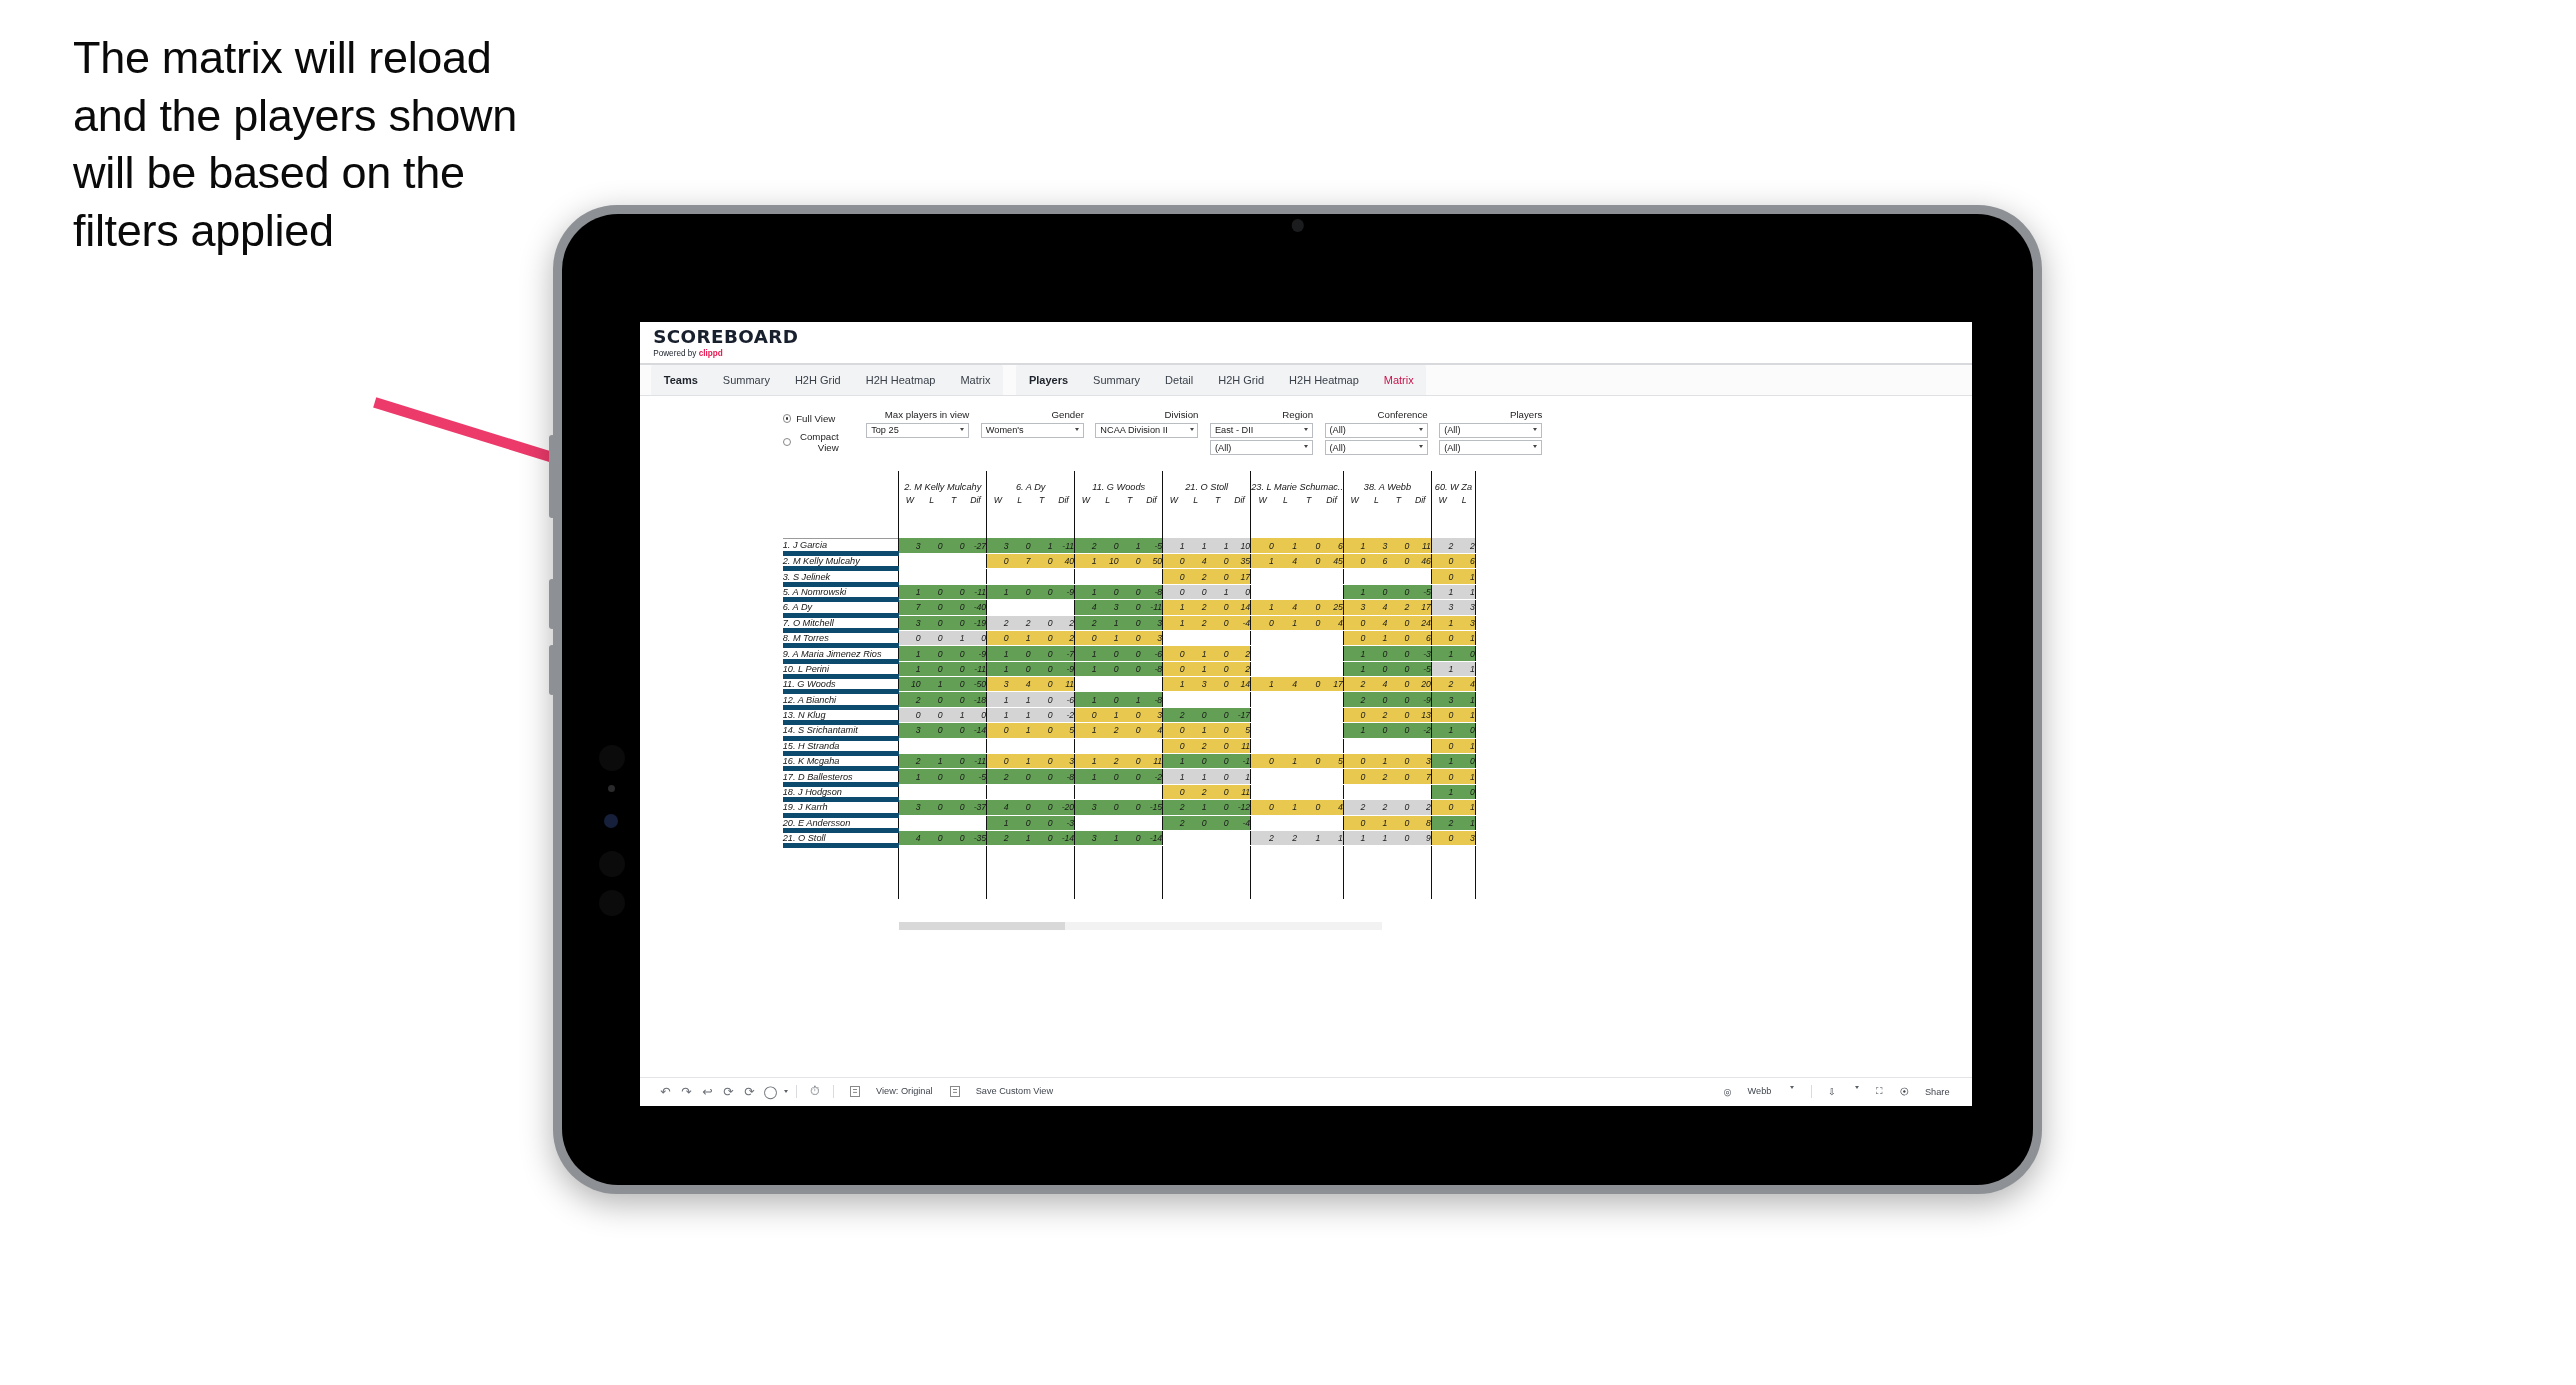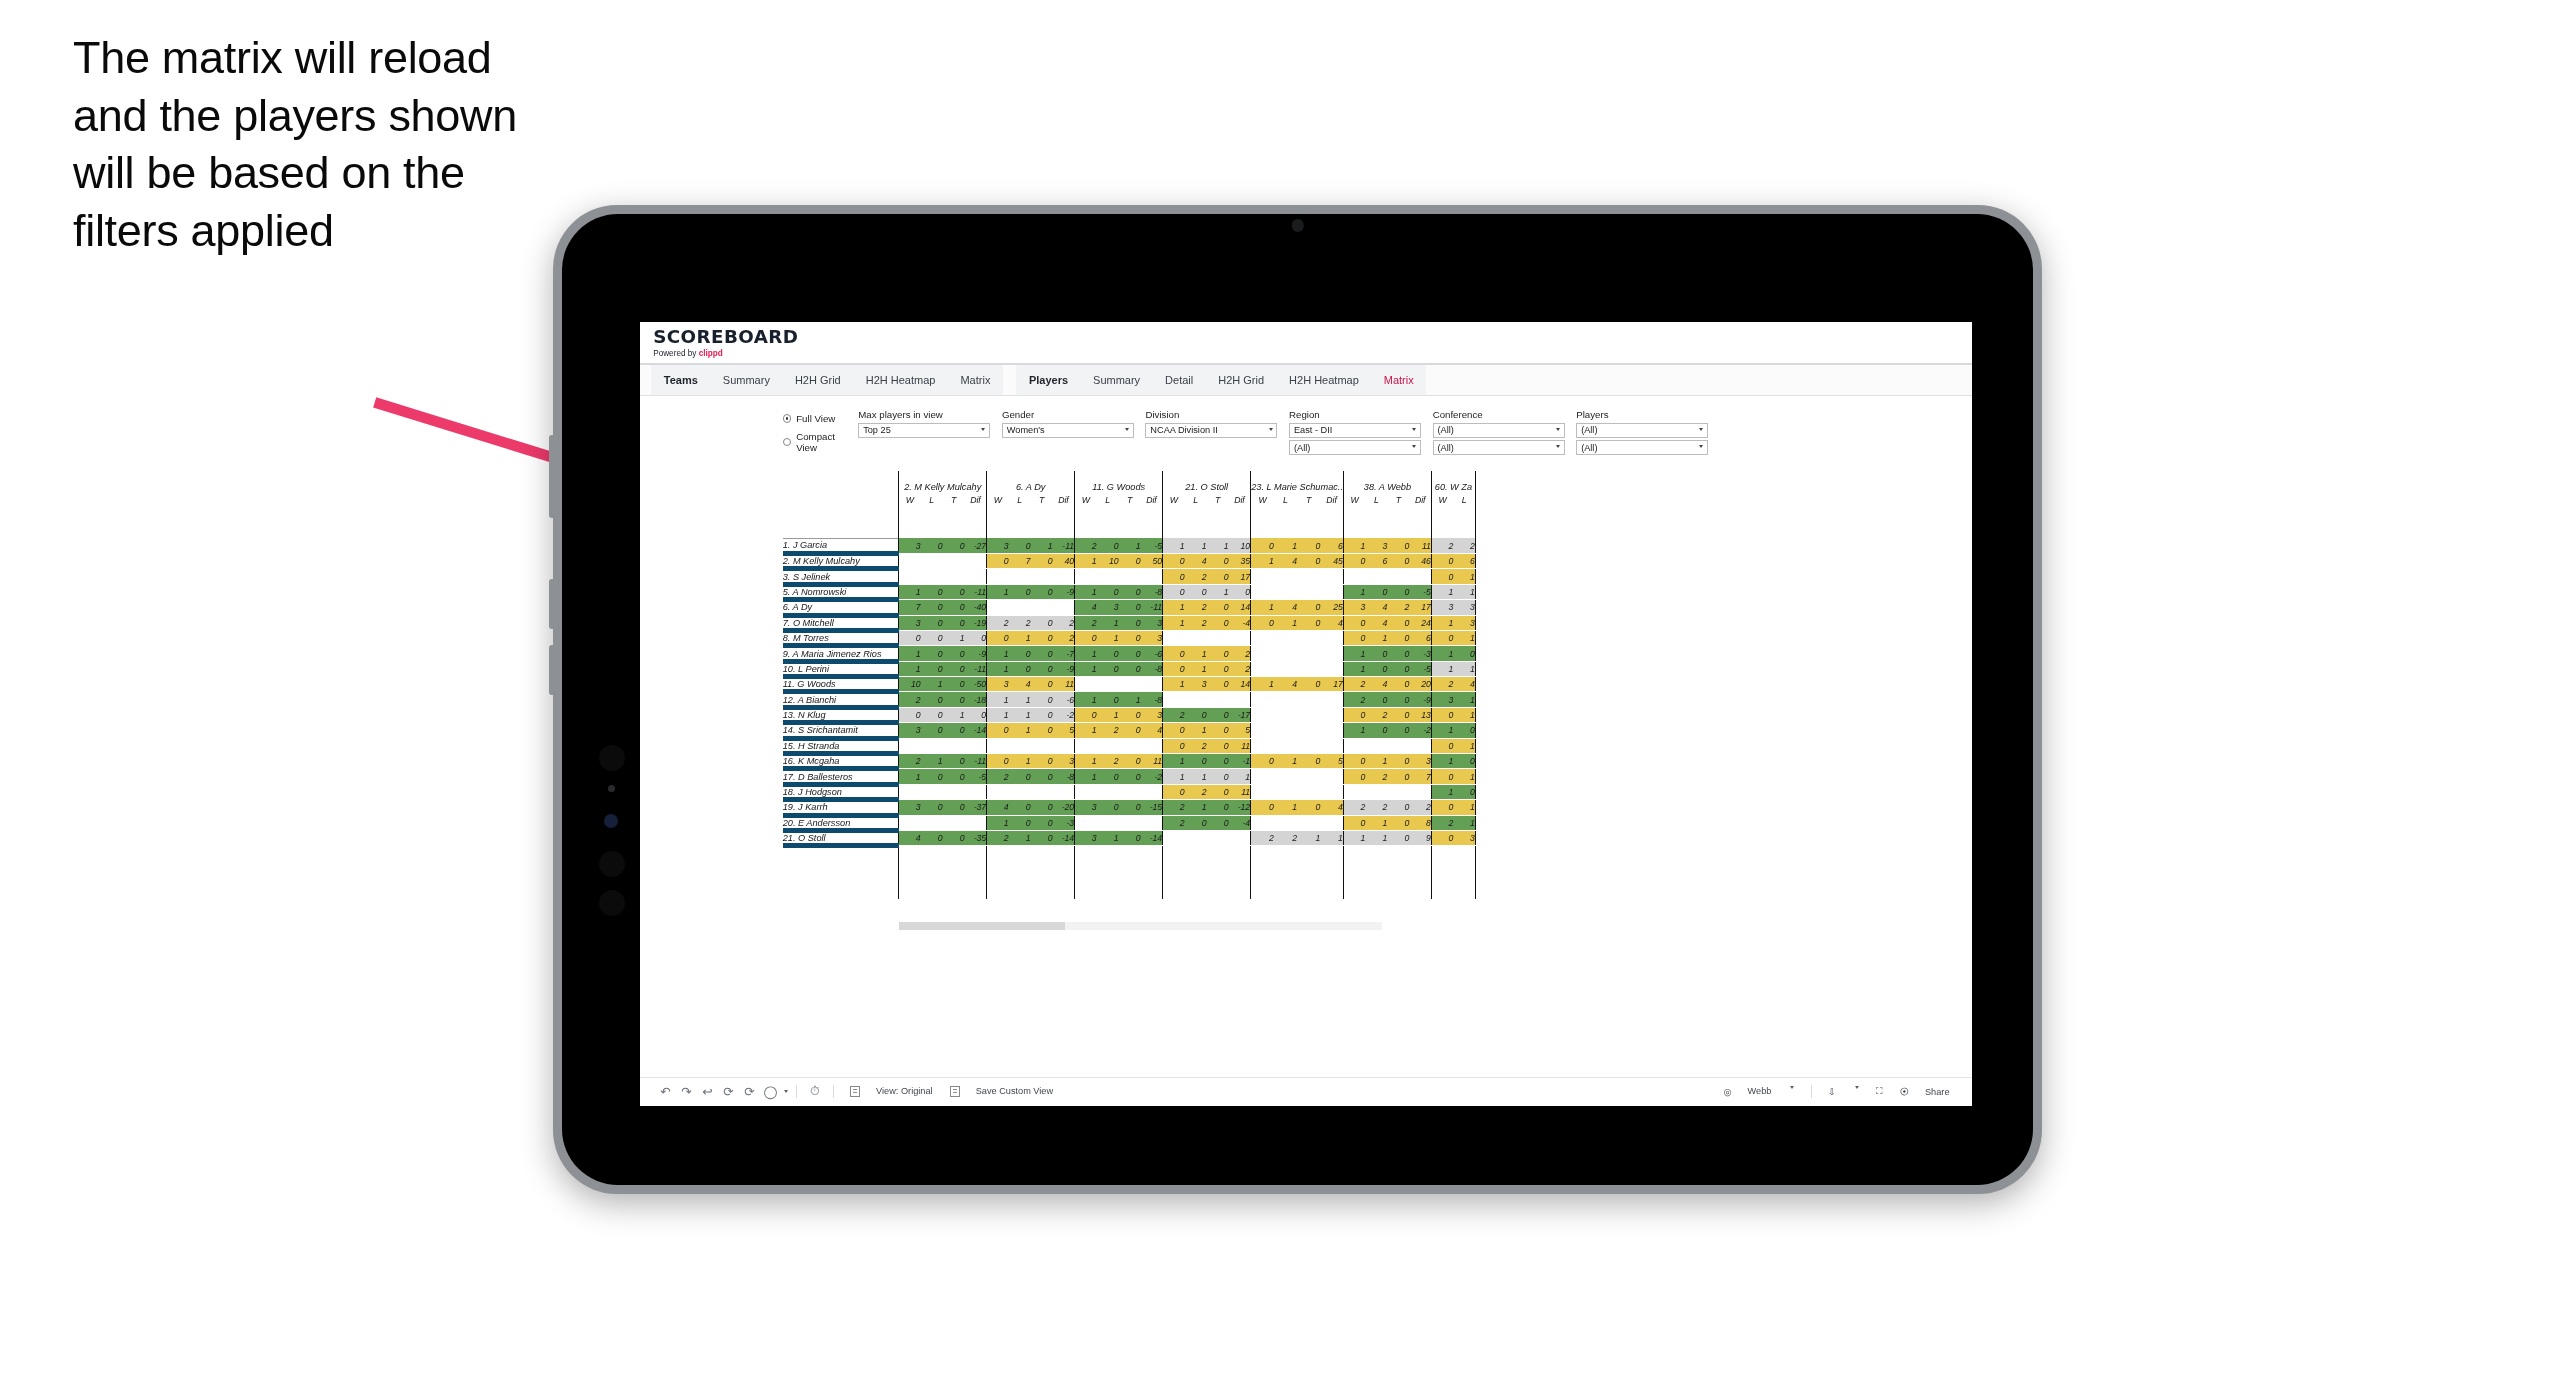--- a/index.html
+++ b/index.html
@@ -79,29 +79,29 @@
   .subgap { width:13.5px; }
 
   
   #viz {
     position:absolute; left:0; right:0; top:74px; bottom:0;
     background:#fff; margin:0; padding:0;
   }
   #viz-inner { position:absolute; left:0; top:0; right:0; bottom:29px; background:#fff; overflow:hidden; }
 
   
-  #filters { position:absolute; left:143px; top:13.5px; display:flex; gap:8px; font-size:9.7px; color:#222; }
+  #filters { position:absolute; left:143px; top:13.5px; display:flex; gap:16px; font-size:9.7px; color:#222;text-align:right; }
   .viewradio { width:56px; padding-top:3.9px; }
   .vr-row { display:flex; align-items:center; gap:4.8px; margin-bottom:6.8px; font-size:9.7px; color:#1c1c1c; }
   .radio { width:8.7px; height:8.7px; border:1px solid #888; border-radius:50%; display:inline-block; position:relative; background:#fff; flex:0 0 auto; }
   .radio.on:after { content:""; position:absolute; left:1.9px; top:1.9px; width:2.9px; height:2.9px; border-radius:50%; background:#333; }
   .fcol { margin-left:11.6px; }
   .flabel { font-size:9.7px; color:#1c1c1c; margin-bottom:2.9px; white-space:nowrap; }
   .fsel {
-    width:132px; height:14.5px; border:1px solid #b9bcc0; background:#fff;
+    width:103px; height:14.5px; border:1px solid #b9bcc0; background:#fff;
     font-size:9.2px; color:#1a1a1a; display:flex; align-items:center;
     padding:0 3.9px; position:relative; margin-bottom:2.9px; cursor:pointer;
   }
   .fsel .caret { position:absolute; right:3.9px; top:3.9px; width:0;height:0;
     border-left:2.9px solid transparent;border-right:2.9px solid transparent;border-top:3.9px solid #444; }
 
   
   #matrix { position:absolute; left:143px; top:75px; font-size:8.7px; color:#1a1a1a; }
   table.mx { border-collapse:collapse;font-style:italic; }
   table.mx td, table.mx th { padding:0; margin:0; }

